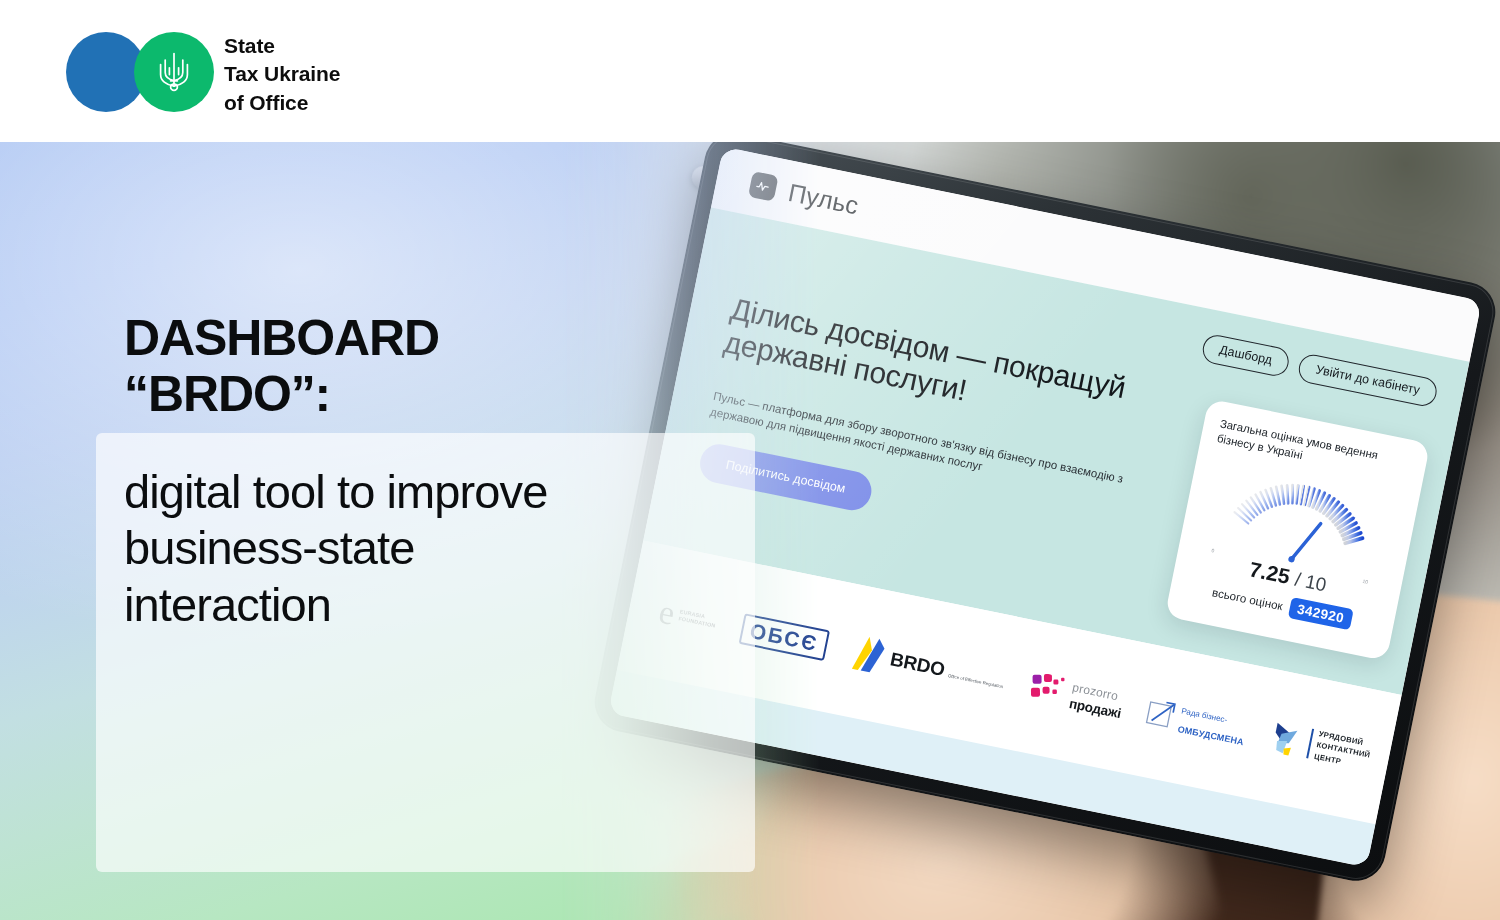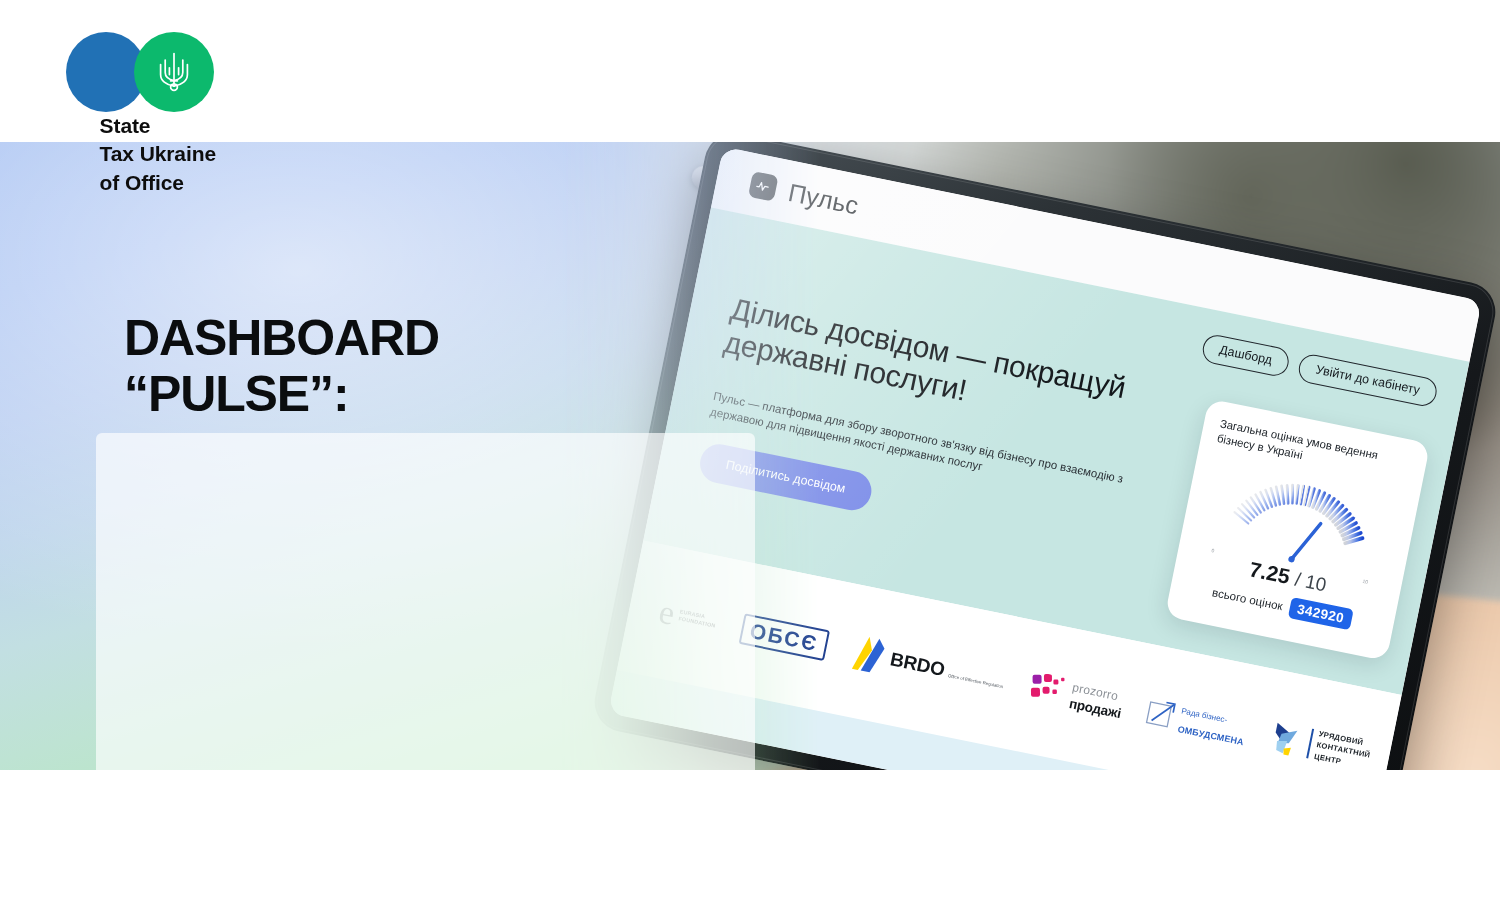--- a/index.html
+++ b/index.html
@@ -28,22 +28,21 @@
     height: 142px;
     background: #ffffff;
     z-index: 40;
   }
 
   .brand {
     position: absolute;
     left: 66px;
     top: 32px;
     display: flex;
-    align-items: flex-end;
-    flex-direction: column;
+    align-items: flex-start;
   }
 
   .brand-marks {
     position: relative;
     width: 150px;
     height: 80px;
   }
 
   .circle-blue {
     position: absolute;
@@ -74,21 +73,21 @@
     color: #0d0d0d;
     letter-spacing: -0.1px;
   }
   .brand-text div { white-space: nowrap; }
 
   
   .stage {
     position: absolute;
     left: 0; top: 142px;
     width: 1500px;
-    height: 628px;
+    height: 778px;
     overflow: hidden;
     background:
       linear-gradient(163deg,
         #a8c2f2 0%,
         #aec6f3 14%,
         #b8cdf1 26%,
         #bfd6ec 37%,
         #c2dfe2 47%,
         #bee3d3 57%,
         #b7e7c2 68%,
@@ -695,20 +694,25 @@
           </div>
 
           <div class="screen-foot"></div>
           <div class="glass"></div>
         </div>
       </div>
     </div>
 
     <div class="headline">
       <div>DASHBOARD</div>
-      <div>“PULSE”:</div>
+      <div>“BRDO”:</div>
     </div>
 
     <div class="panel"></div>
 
+    <div class="subhead">
+      <div>digital tool to improve</div>
+      <div>business-state</div>
+      <div>interaction</div>
+    </div>
 
   </div>
 </div>
 
 </body></html>

